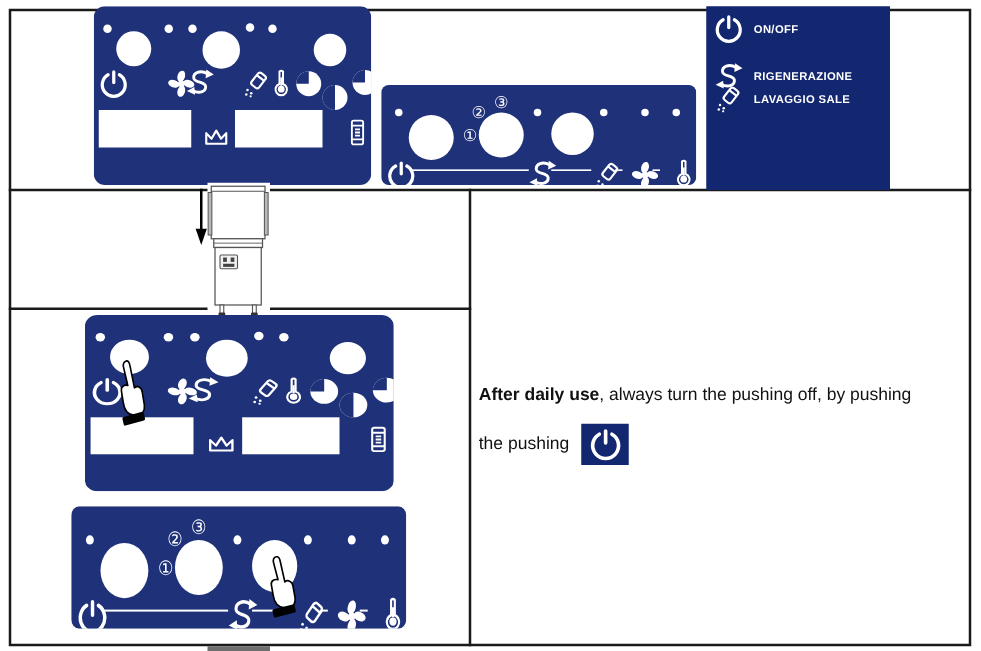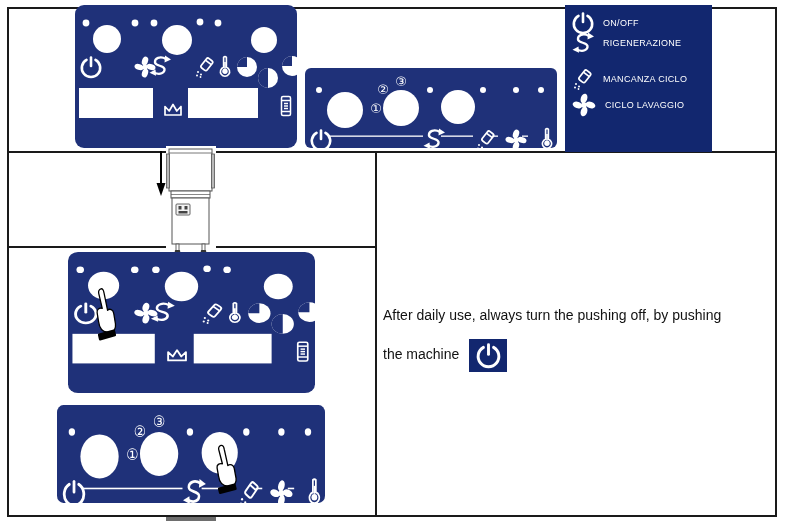--- a/index.html
+++ b/index.html
@@ -14,27 +14,27 @@
   .next-fig-stub{position:absolute;left:166px;top:517px;width:50px;height:4px;background:#6e6e6e;}
 
   .fig{position:absolute;}
   .panel1-top{left:75px;top:5px;width:222px;height:143px;}
   .panel2-top{left:305px;top:68px;width:252px;height:80px;}
   .panel1-bottom{left:68px;top:252px;width:247px;height:141px;}
   .panel2-bottom{left:57px;top:405px;width:268px;height:98px;}
   .machine{left:155px;top:146px;width:64px;height:112px;}
 
   .legend{position:absolute;left:565px;top:5px;width:147px;height:147px;background:#12276f;}
-  .legend-row{position:absolute;left:6px;display:flex;align-items:center;gap:8px;height:28px;}
+  .legend-row{position:absolute;left:6px;display:flex;align-items:center;gap:8px;height:28px;font-weight:bold;}
   .legend-label{color:#fff;font-size:9px;letter-spacing:.3px;white-space:nowrap;}
   .legend-icon{flex:0 0 auto;}
 
   .instruction{position:absolute;left:383px;top:296px;width:396px;color:#111;
         font-size:14px;line-height:39px;}
-  .instruction b{font-weight:400;}
+  .instruction b{font-weight:700;}
   .instruction .nowrap{white-space:nowrap;}
   .power-box{display:inline-block;width:38px;height:33px;background:#12276f;
         vertical-align:middle;margin-left:6px;text-align:center;}
   .power-box svg{margin-top:3px;}
 </style>
 </head>
 <body>
 
 <div class="page">
 
@@ -176,37 +176,31 @@
     <use href="#panel-type2"></use>
   </svg>
 
   <div class="legend">
     <div class="legend-row" style="top:4px">
       <svg class="legend-icon" width="24" height="24" viewBox="0 0 24 24">
           <use href="#i-power"></use>
         </svg>
       <span class="legend-label">ON/OFF</span>
     </div>
-    <div class="legend-row" style="top:24px">
+    <div class="legend-row" style="top:42px">
       <svg class="legend-icon" width="24" height="24" viewBox="0 0 24 24">
           <use href="#i-regen"></use>
         </svg>
       <span class="legend-label">RIGENERAZIONE</span>
     </div>
     <div class="legend-row" style="top:60px">
       <svg class="legend-icon" width="24" height="24" viewBox="0 0 24 24">
           <use href="#i-salt"></use>
         </svg>
-      <span class="legend-label">MANCANZA CICLO</span>
-    </div>
-    <div class="legend-row" style="top:86px">
-      <svg class="legend-icon" width="26" height="26" viewBox="0 0 24 24">
-          <use href="#i-fan"></use>
-        </svg>
-      <span class="legend-label">CICLO LAVAGGIO</span>
+      <span class="legend-label">LAVAGGIO SALE</span>
     </div>
   </div>
 
   <svg class="fig machine" viewBox="0 0 64 112">
     <rect x="11" y="0" width="50" height="106" fill="#fff"></rect>
     <g>
       <rect x="5" y="5" width="2" height="34" fill="#000"></rect>
       <polygon points="1.5,37 10.5,37 6,50" fill="#000"></polygon>
     </g>
     <rect x="14" y="3" width="43" height="42" fill="#fff" stroke="#555" stroke-width="1"></rect>
@@ -231,21 +225,21 @@
     <use href="#i-hand" x="0" y="0" width="30" height="60" transform="translate(22,36) scale(0.72,0.9)"></use>
   </svg>
 
   <svg class="fig panel2-bottom" viewBox="0 0 252 80" preserveAspectRatio="none">
     <use href="#panel-type2"></use>
     <use href="#i-hand" x="0" y="0" width="30" height="60" transform="translate(146,32) scale(0.78,0.68)"></use>
   </svg>
 
   <div class="instruction">
     <span class="nowrap"><b>After daily use</b><span>, always turn the pushing off, by pushing</span></span><br>
-    <span>the machine</span>
+    <span>the pushing</span>
     <span class="power-box">
       <svg width="27" height="27" viewBox="0 0 24 24">
           <use href="#i-power"></use>
         </svg>
     </span>
   </div>
 
   <div class="next-fig-stub"></div>
 </div>
 

